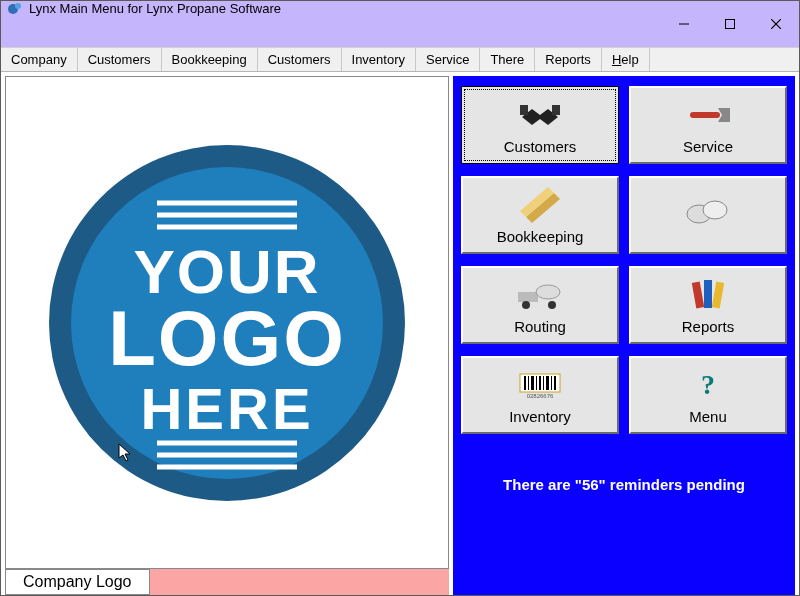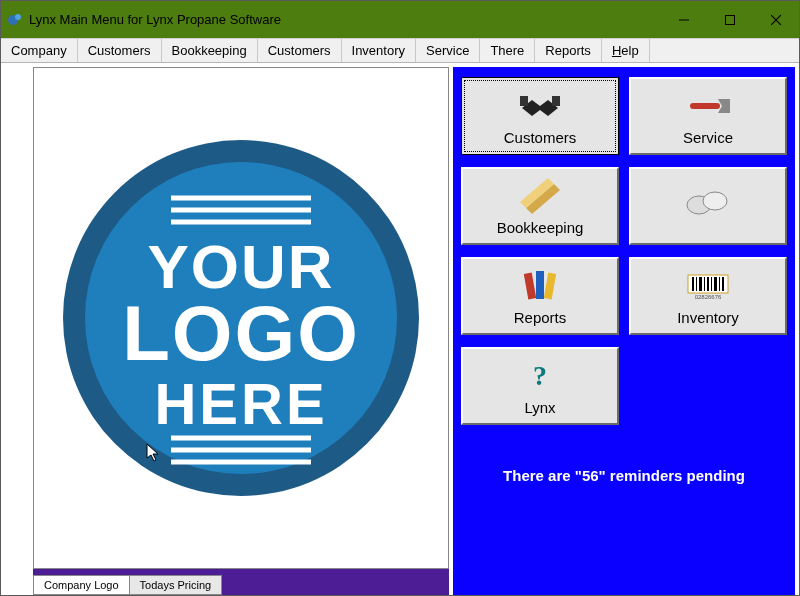--- a/index.html
+++ b/index.html
@@ -16,24 +16,23 @@
   }
   .window {
     width: 800px;
     height: 596px;
     background: #fff;
     border: 1px solid #5a5a5a;
     display: flex;
     flex-direction: column;
   }
   .titlebar {
-    height: 38px;
-    background: #4d7c0f;
+    height: 47px;
+    background: #c4b5fd;
     display: flex;
-    align-items: center;
     padding: 0 0 0 6px;
     border-bottom: 1px solid #d0d0d0;
   }
   .titlebar-icon {
     width: 16px; height: 16px; margin-right: 6px;
     display:inline-flex;align-items:center;justify-content:center;
   }
   .titlebar-title { flex: 1; color:#000; font-size: 13px; }
   .win-controls { display:flex; height:100%; }
   .win-btn {
@@ -60,22 +59,21 @@
     flex:1;
     display:flex;
     background:#fff;
     padding: 4px 4px 0 4px;
     gap:4px;
   }
   .left-pane {
     flex:1;
     display:flex;
     flex-direction:column;
-    background:#4c1d95;
-    margin-left:28px;
+    background:#fca5a5;
   }
   .logo-area {
     flex:1;
     border:1px solid #888;
     background:#fff;
     display:flex; align-items:center; justify-content:center;
     position:relative;
     overflow:hidden;
   }
   .cursor-arrow {
@@ -86,22 +84,22 @@
   }
   .tabs {
     display:flex;
     height: 26px;
     align-items:flex-end;
   }
   .tab {
     background:#e8e8e8;
     border:1px solid #888;
     border-bottom:1px solid #888;
-    padding: 3px 10px;
-    font-size: 11px;
+    padding: 3px 17px;
+    font-size: 16px;
     color:#000;
     margin-right:-1px;
     position:relative;
   }
   .tab.active {
     background:#fff;
     border-top:1px solid #888;
     z-index:2;
   }
   .right-pane {
@@ -217,21 +215,20 @@
           </g>
         </svg>
         <span class="cursor-arrow">
           <svg width="16" height="20" viewBox="0 0 16 20">
               <path d="M1 1 L1 15 L5 12 L8 18 L10 17 L7 11 L12 11 Z" fill="#fff" stroke="#000" stroke-width="1"></path>
             </svg>
         </span>
       </div>
       <div class="tabs">
         <div class="tab active">Company Logo</div>
-        <div class="tab">Todays Pricing</div>
       </div>
     </div>
 
     <div class="right-pane">
       <div class="btn-grid">
 
         <div class="big-btn selected">
           <span class="icon-wrap">
             <svg width="44" height="32" viewBox="0 0 44 32">
                 <path d="M4 18 L14 10 L22 16 L30 10 L40 18 L30 26 L22 20 L14 26 Z" fill="#222"></path>
@@ -264,20 +261,31 @@
 
         <div class="big-btn">
           <span class="icon-wrap">
             <svg width="46" height="34" viewBox="0 0 46 34">
                 <ellipse cx="14" cy="18" rx="12" ry="9" fill="#ddd" stroke="#888"></ellipse>
                 <ellipse cx="30" cy="14" rx="12" ry="9" fill="#eee" stroke="#888"></ellipse>
               </svg>
           </span>
         </div>
 
+        <div class="big-btn">
+          <span class="icon-wrap">
+            <svg width="48" height="30" viewBox="0 0 48 30">
+                <rect x="2" y="12" width="20" height="10" fill="#bbb"></rect>
+                <ellipse cx="32" cy="12" rx="12" ry="7" fill="#ddd" stroke="#999"></ellipse>
+                <circle cx="10" cy="25" r="4" fill="#333"></circle>
+                <circle cx="36" cy="25" r="4" fill="#333"></circle>
+              </svg>
+          </span>
+          <span class="label">Routing</span>
+        </div>
 
         <div class="big-btn">
           <span class="icon-wrap">
             <svg width="36" height="34" viewBox="0 0 36 34">
                 <rect x="4" y="4" width="8" height="26" fill="#c0392b" transform="rotate(-10 8 17)"></rect>
                 <rect x="14" y="2" width="8" height="28" fill="#1f5fbd"></rect>
                 <rect x="24" y="4" width="8" height="26" fill="#e8b92e" transform="rotate(10 28 17)"></rect>
               </svg>
           </span>
           <span class="label">Reports</span>
@@ -303,21 +311,21 @@
           </span>
           <span class="label">Inventory</span>
         </div>
 
         <div class="big-btn">
           <span class="icon-wrap">
             <svg width="24" height="30" viewBox="0 0 24 30">
                 <text x="12" y="24" text-anchor="middle" font-size="28" font-weight="bold" fill="#0a7a7a" font-family="Georgia,serif">?</text>
               </svg>
           </span>
-          <span class="label">Lynx</span>
+          <span class="label">Menu</span>
         </div>
 
       </div>
 
       <div class="reminder">There are "56" reminders pending</div>
     </div>
   </div>
 </div>
 
 </body></html>

